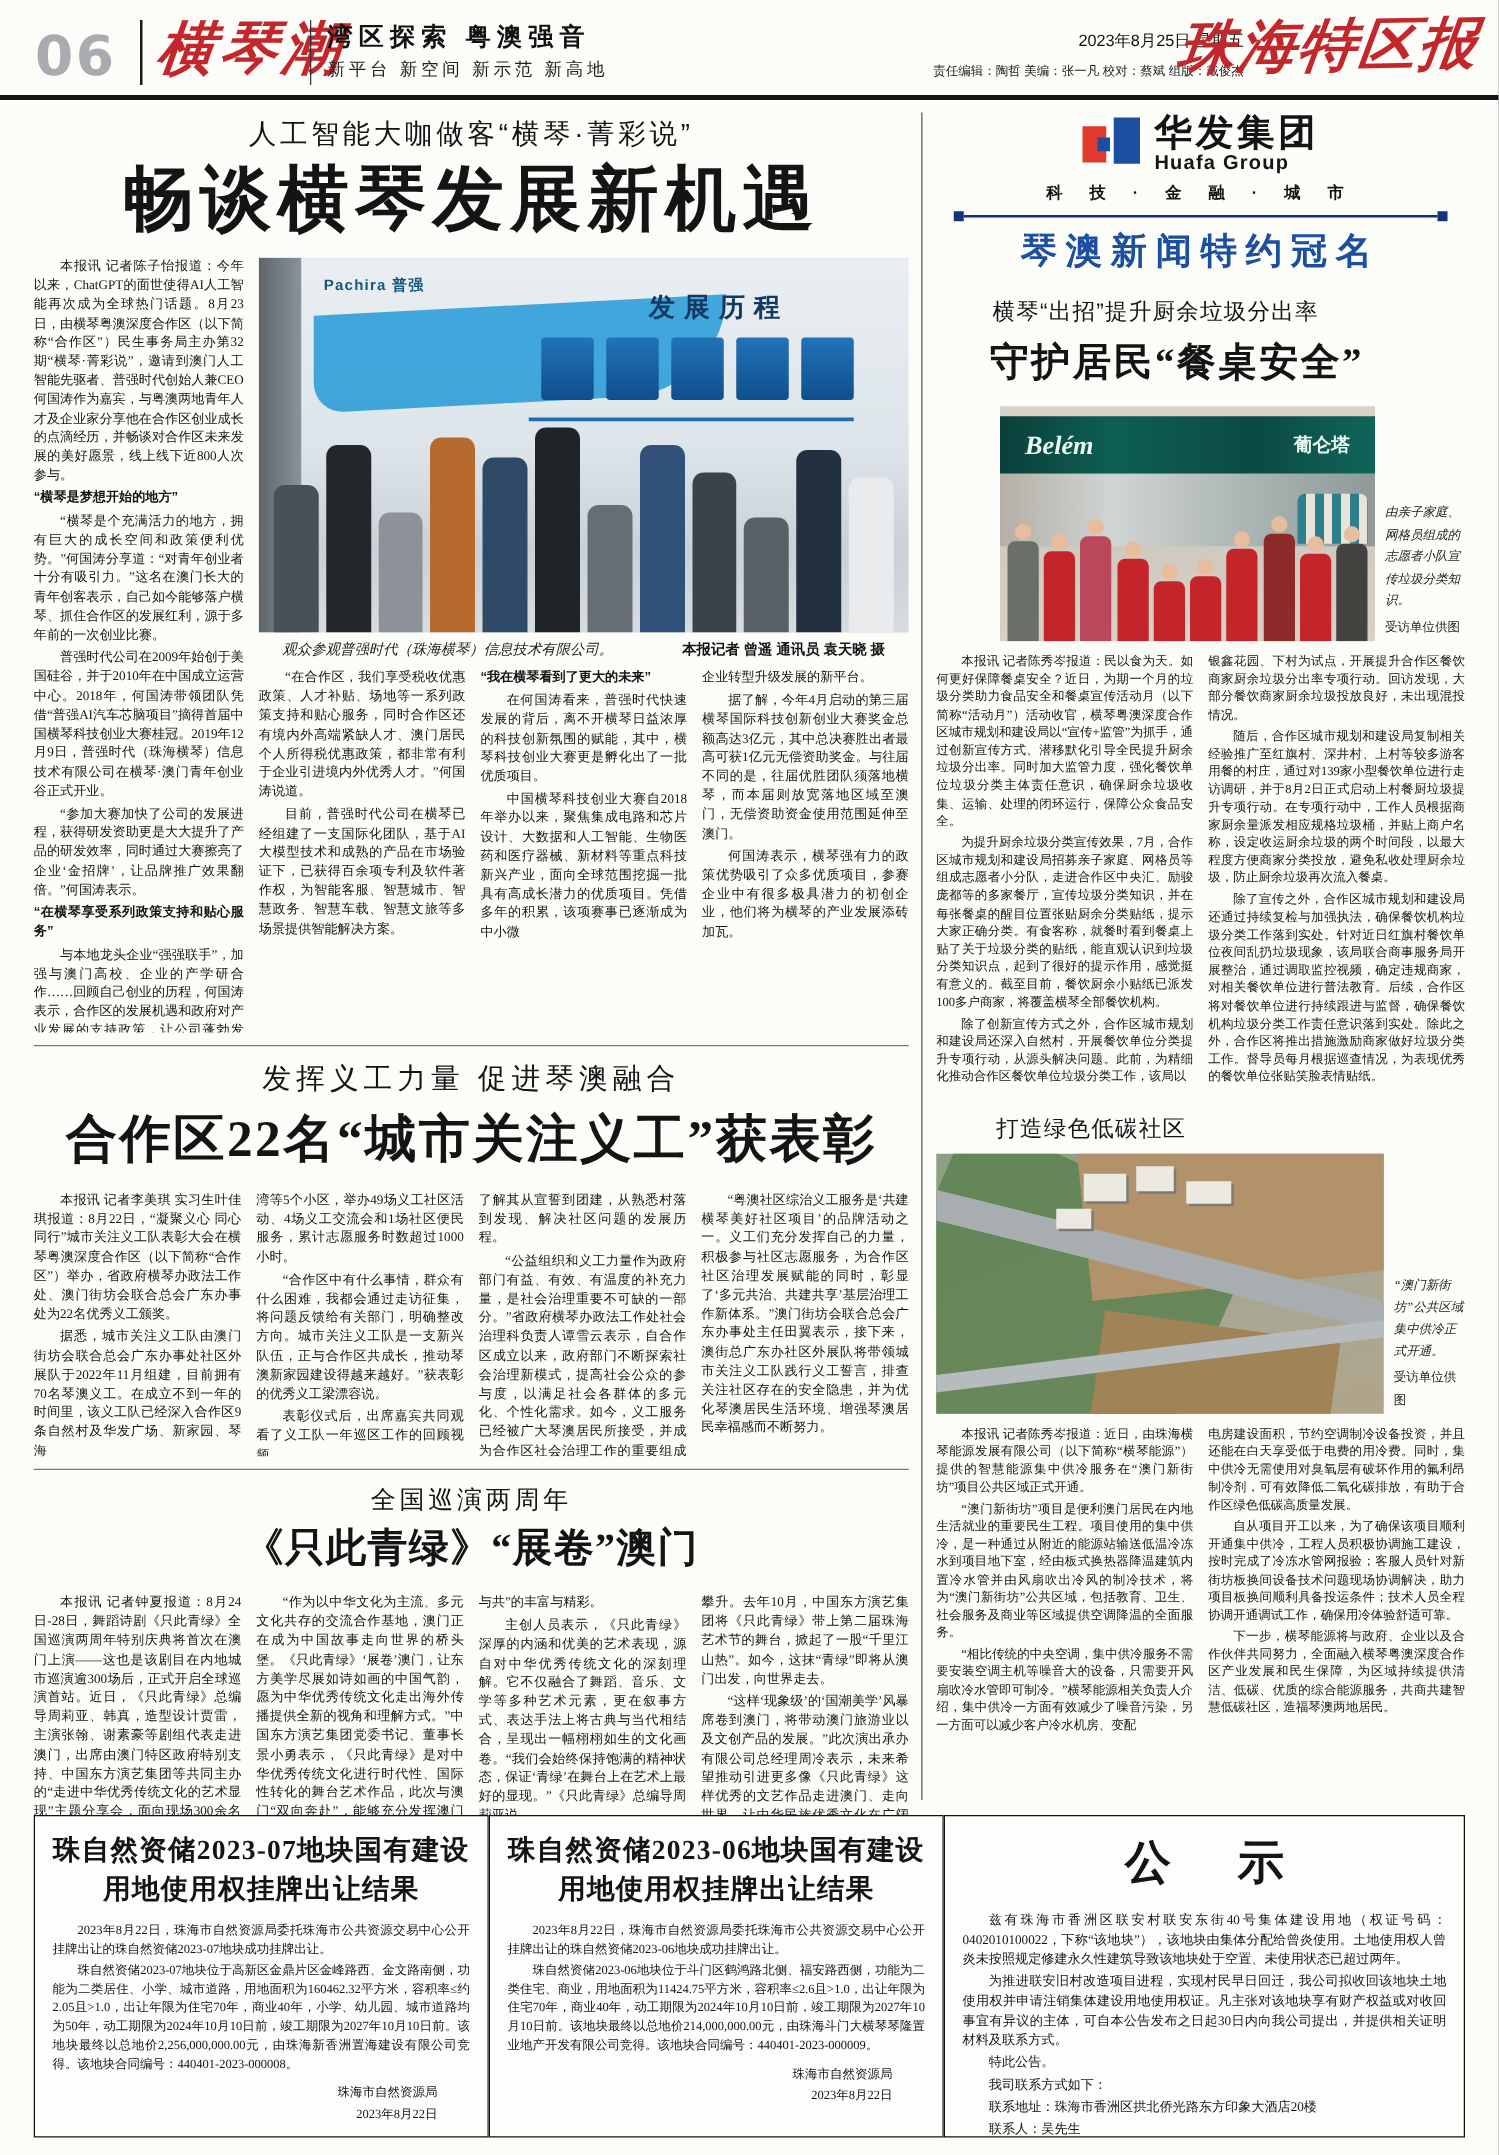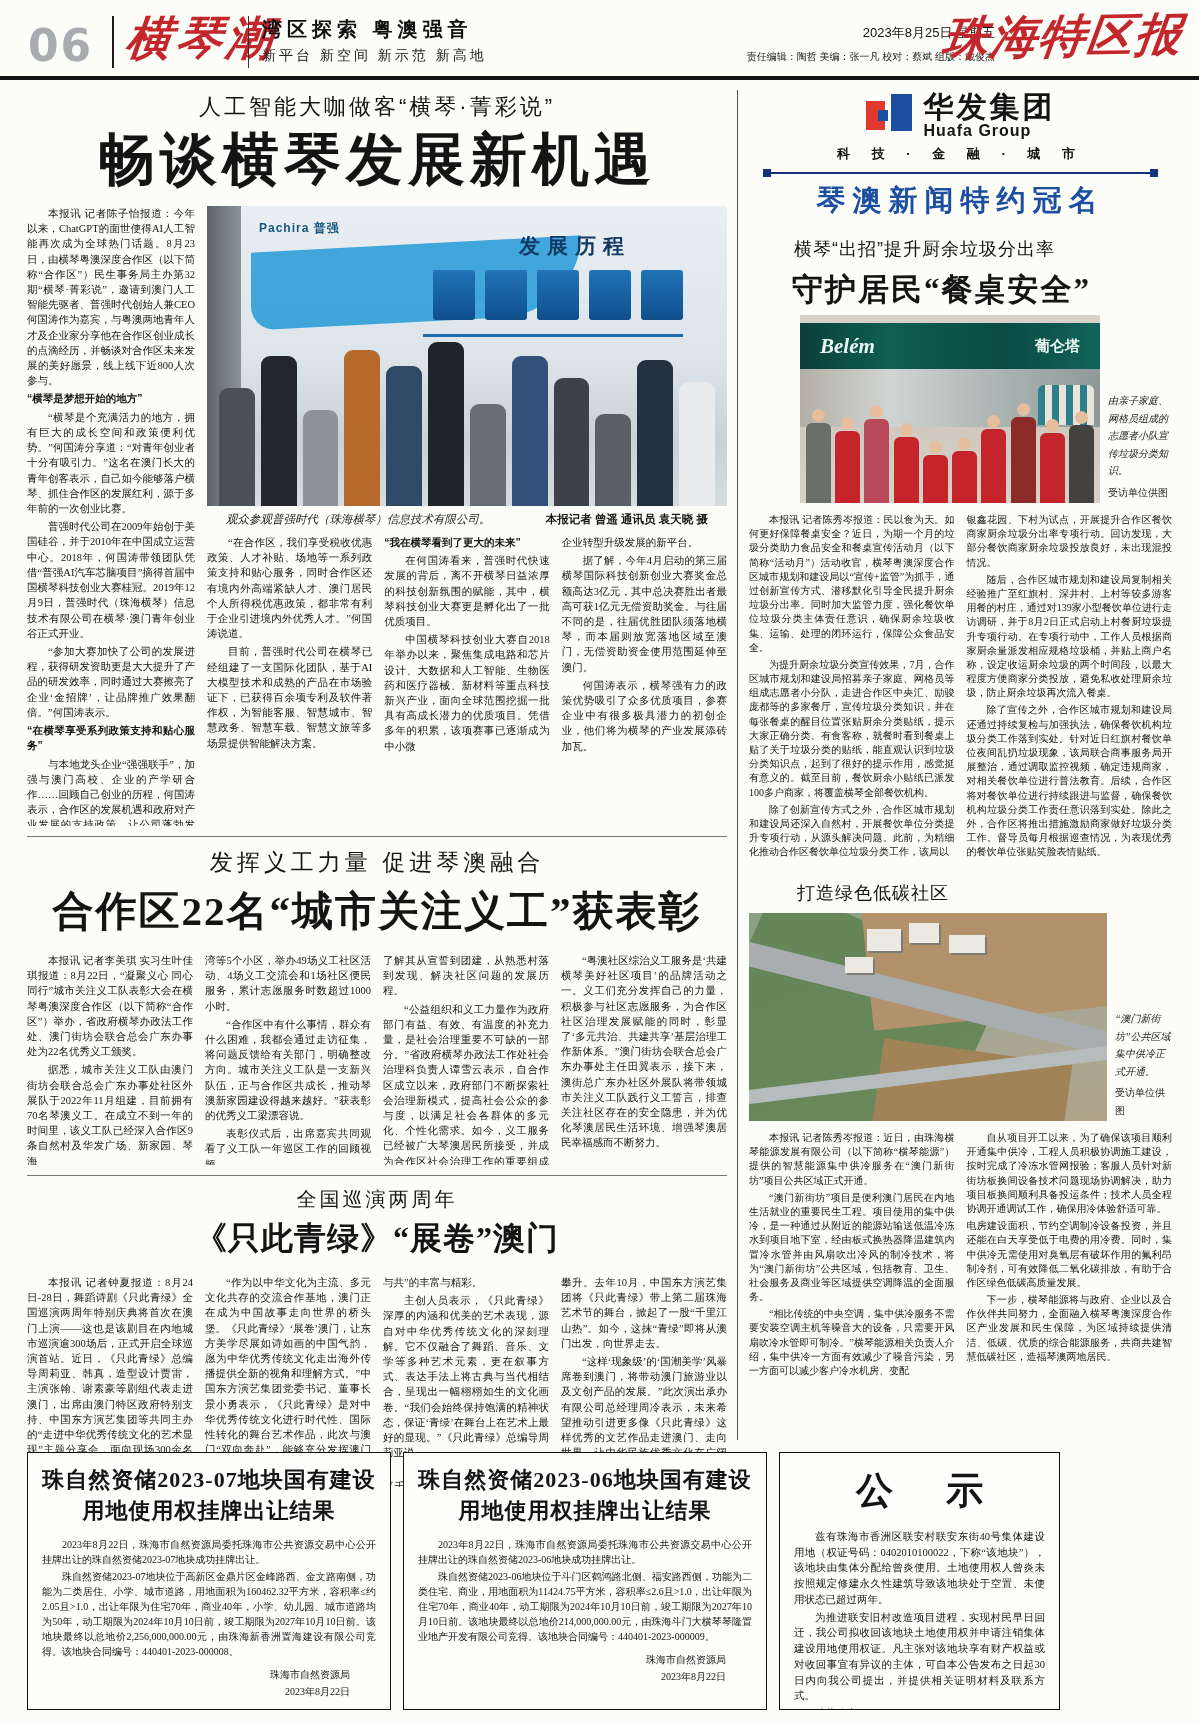--- a/index.html
+++ b/index.html
@@ -100,21 +100,21 @@
   .hf-fields{font-size:13px;font-weight:bold;letter-spacing:9px;margin-top:5px;
              font-family:"Liberation Sans",sans-serif;color:#111;}
   .hf-line{display:flex;align-items:center;margin:6px 14px 4px;}
   .hf-line .ln{flex:1;height:2px;background:#15337a;}
   .hf-line .sq{width:8px;height:8px;background:#15337a;flex:none;}
   .hf-banner{font-size:29px;font-weight:900;color:#1c4fa0;letter-spacing:7px;margin-top:4px;}
 
   .r-art{margin-top:16px;}
   .r-kicker{font-family:"Liberation Sans",sans-serif;font-size:18px;letter-spacing:1px;
             padding-left:45px;margin:0 0 8px;}
-  .r-title{font-size:31px;font-weight:900;letter-spacing:2px;padding-left:43px;margin:0 0 4px;}
+  .r-title{font-size:31px;font-weight:900;letter-spacing:2px;padding-left:43px;margin:0 0 14px;}
   .r2-kicker{font-family:"Liberation Sans",sans-serif;font-size:18px;letter-spacing:1px;
              padding-left:48px;margin:0 0 8px;}
   .r2-title{font-size:28px;font-weight:900;letter-spacing:1px;margin:0 0 12px;}
   .photo-row{display:flex;gap:8px;}
   .side-caption{width:64px;font-size:10px;line-height:1.75;align-self:flex-end;color:#222;
                 font-style:italic;padding-bottom:2px;margin-top:20px;}
   .side-caption .cr{font-style:normal;display:block;margin-top:4px;}
   .r-cols{display:flex;gap:12px;margin-top:10px;height:352px;overflow:hidden;}
   .r-cols .col{flex:1;}
   .r-cols p,.r2-cols p{font-size:10px;line-height:1.42;}
@@ -162,21 +162,21 @@
     transform:rotate(-6deg);}
   .ar-earth2{position:absolute;right:40px;bottom:-20px;width:190px;height:90px;background:#a08457;
     transform:rotate(8deg);}
   .ar-b{position:absolute;background:#ece9e2;box-shadow:2px 2px 0 #7c7c74;}
   .ar-b1{left:118px;top:16px;width:34px;height:22px;}
   .ar-b2{left:160px;top:10px;width:30px;height:20px;}
   .ar-b3{left:200px;top:22px;width:36px;height:18px;}
   .ar-b4{left:96px;top:44px;width:28px;height:16px;}
 
   
-  .notices{position:absolute;left:27px;top:1452px;width:1033px;display:flex;gap:12px;}
+  .notices{position:absolute;left:27px;top:1452px;width:1145px;display:flex;}
   .notice{border:1.5px solid #111;background:#fdfdfb;padding:10px 14px;height:236px;overflow:hidden;}
   .n12{width:334px;flex:none;}
   .n3{flex:1;}
   .notice h3{text-align:center;font-size:22px;line-height:1.4;margin:2px 0 10px;font-weight:900;letter-spacing:1px;}
   .notice p{font-size:10px;line-height:1.5;text-indent:2em;text-align:justify;margin:0 0 2px;}
   .notice .sign{text-align:right;text-indent:0;padding-right:26px;margin-top:8px;}
   .notice .sign2{text-align:right;text-indent:0;padding-right:26px;}
   .n3 h3{font-size:37px;letter-spacing:22px;text-indent:22px;margin-bottom:12px;}
   .n3 p{font-size:10.5px;}
   .n3 .line{text-indent:2em;}
@@ -432,22 +432,22 @@
           <span class="cr">受访单位供图</span>
         </div>
       </div>
       <div class="r2-cols bt">
         <div class="col">
           <p>本报讯 记者陈秀岑报道：近日，由珠海横琴能源发展有限公司（以下简称“横琴能源”）提供的智慧能源集中供冷服务在“澳门新街坊”项目公共区域正式开通。</p>
           <p>“澳门新街坊”项目是便利澳门居民在内地生活就业的重要民生工程。项目使用的集中供冷，是一种通过从附近的能源站输送低温冷冻水到项目地下室，经由板式换热器降温建筑内置冷水管并由风扇吹出冷风的制冷技术，将为“澳门新街坊”公共区域，包括教育、卫生、社会服务及商业等区域提供空调降温的全面服务。</p>
           <p>“相比传统的中央空调，集中供冷服务不需要安装空调主机等噪音大的设备，只需要开风扇吹冷水管即可制冷。”横琴能源相关负责人介绍，集中供冷一方面有效减少了噪音污染，另一方面可以减少客户冷水机房、变配</p>
         </div>
         <div class="col">
+          <p style="text-indent:0">电房建设面积，节约空调制冷设备投资，并且还能在白天享受低于电费的用冷费。同时，集中供冷无需使用对臭氧层有破坏作用的氟利昂制冷剂，可有效降低二氧化碳排放，有助于合作区绿色低碳高质量发展。</p>
           <p>自从项目开工以来，为了确保该项目顺利开通集中供冷，工程人员积极协调施工建设，按时完成了冷冻水管网报验；客服人员针对新街坊板换间设备技术问题现场协调解决，助力项目板换间顺利具备投运条件；技术人员全程协调开通调试工作，确保用冷体验舒适可靠。</p>
-          <p style="text-indent:0">电房建设面积，节约空调制冷设备投资，并且还能在白天享受低于电费的用冷费。同时，集中供冷无需使用对臭氧层有破坏作用的氟利昂制冷剂，可有效降低二氧化碳排放，有助于合作区绿色低碳高质量发展。</p>
           <p>下一步，横琴能源将与政府、企业以及合作伙伴共同努力，全面融入横琴粤澳深度合作区产业发展和民生保障，为区域持续提供清洁、低碳、优质的综合能源服务，共商共建智慧低碳社区，造福琴澳两地居民。</p>
         </div>
       </div>
     </div>
   </div>
 
   <div class="notices">
     <div class="notice n12">
       <h3>珠自然资储2023-07地块国有建设用地使用权挂牌出让结果</h3>
       <p>2023年8月22日，珠海市自然资源局委托珠海市公共资源交易中心公开挂牌出让的珠自然资储2023-07地块成功挂牌出让。</p>

